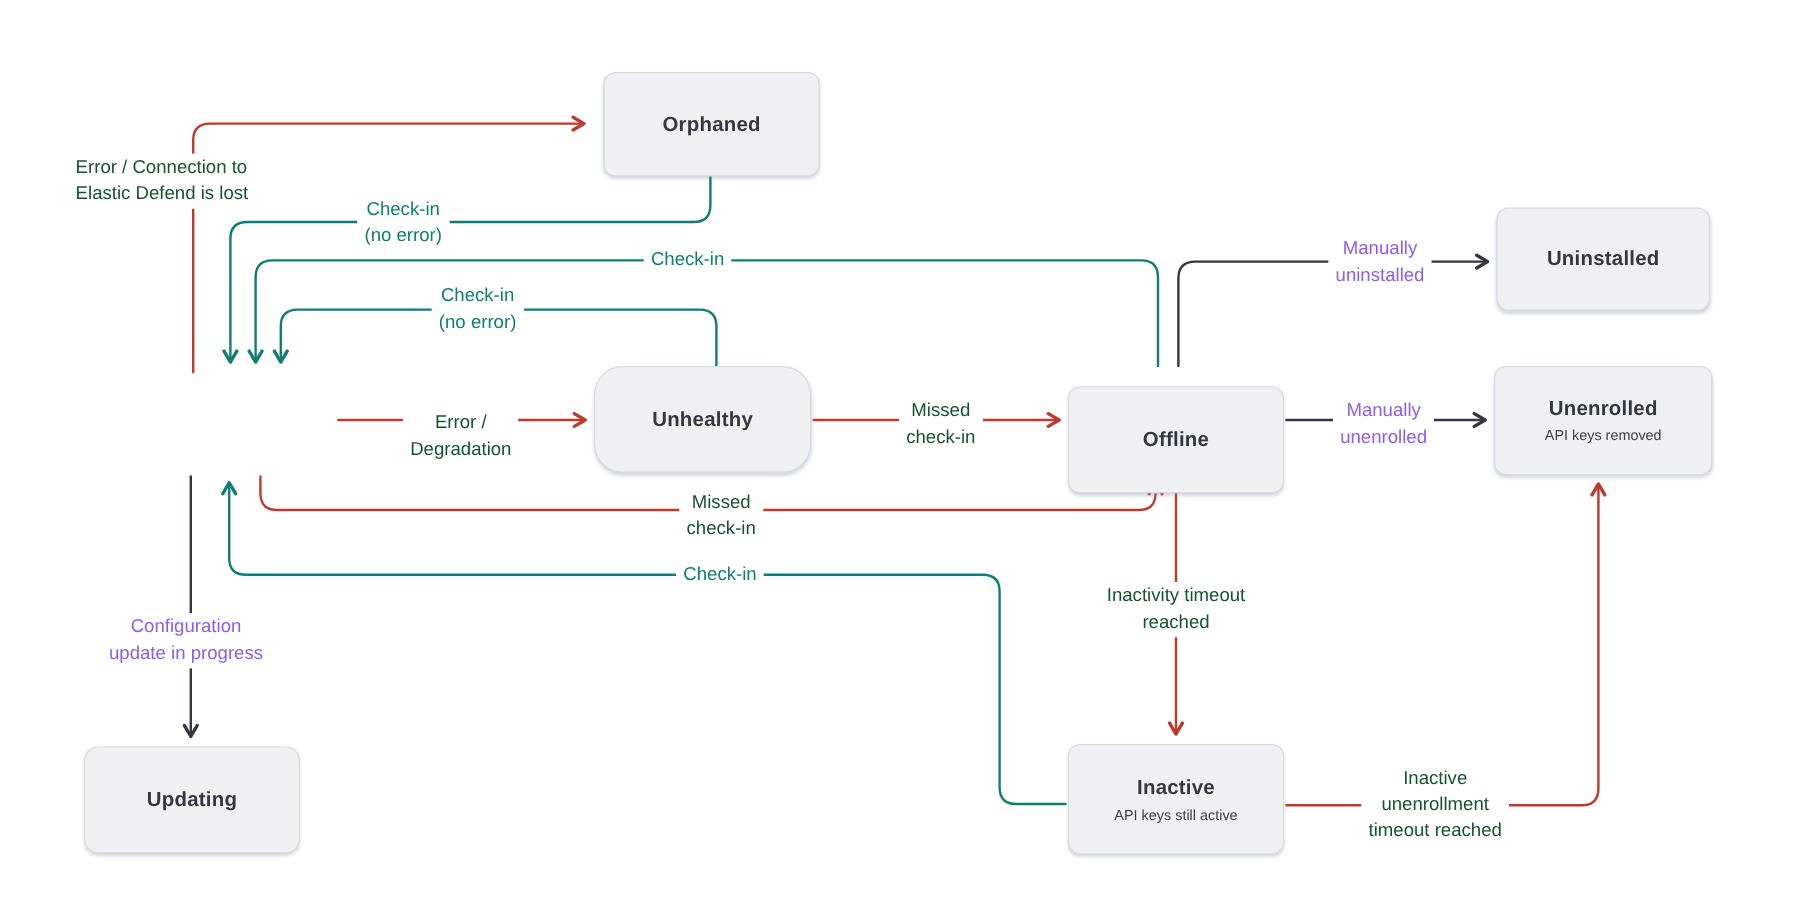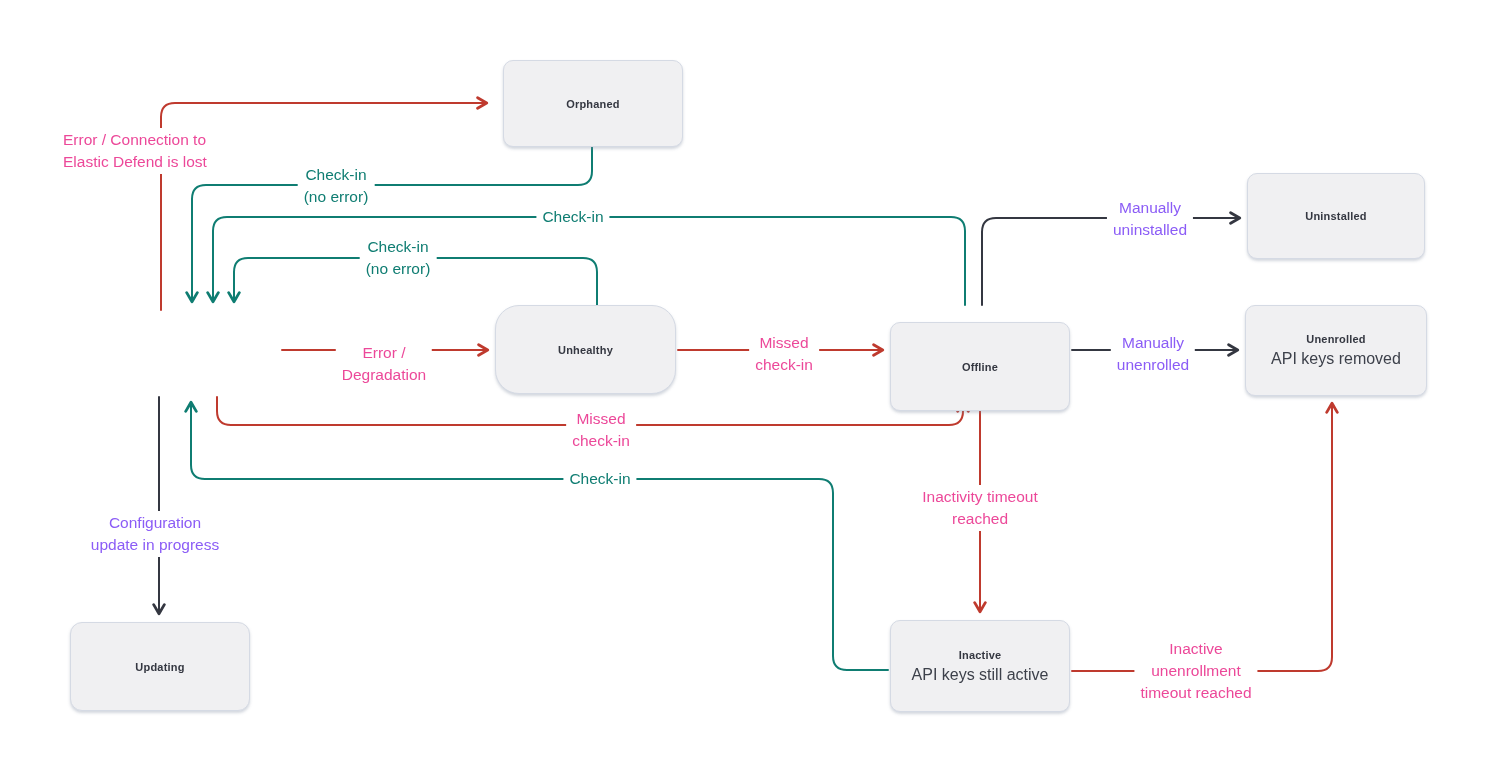--- a/index.html
+++ b/index.html
@@ -11,28 +11,28 @@
   svg.edges path{fill:none;stroke-width:2;stroke-linecap:round;}
   .e-red{stroke:#bf3a2e;}
   .e-teal{stroke:#0f7d72;}
   .e-dark{stroke:#343741;}
   .node{
     position:absolute;background:#f0f0f2;border:1.5px solid #d5dae4;border-radius:10px;
     box-shadow:0 2px 3px rgba(130,140,160,.35);
     display:flex;flex-direction:column;align-items:center;justify-content:center;gap:5px;
     box-sizing:border-box;
   }
-  .node .title{font-weight:bold;font-size:11px;color:#343741;letter-spacing:.2px;}
-  .node .subtitle{font-size:16px;color:#3d414b;}
+  .node .title{font-weight:bold;font-size:17px;color:#343741;letter-spacing:.2px;}
+  .node .subtitle{font-size:12px;color:#3d414b;}
   .elabel{
     position:absolute;transform:translate(-50%,-50%);background:#ffffff;
     padding:1px 6px;font-size:15.5px;line-height:1.42;text-align:center;white-space:pre-line;
   }
   .elabel.align-left{transform:none;text-align:left;}
-  .t-red{color:#ec4899;}
+  .t-red{color:#14532d;}
   .t-teal{color:#0f7d72;}
   .t-dark{color:#8b5cf6;}
 </style>
 </head>
 <body>
 
 <div class="canvas">
 
   <svg class="edges" viewBox="0 0 1494 769">
     <defs>

